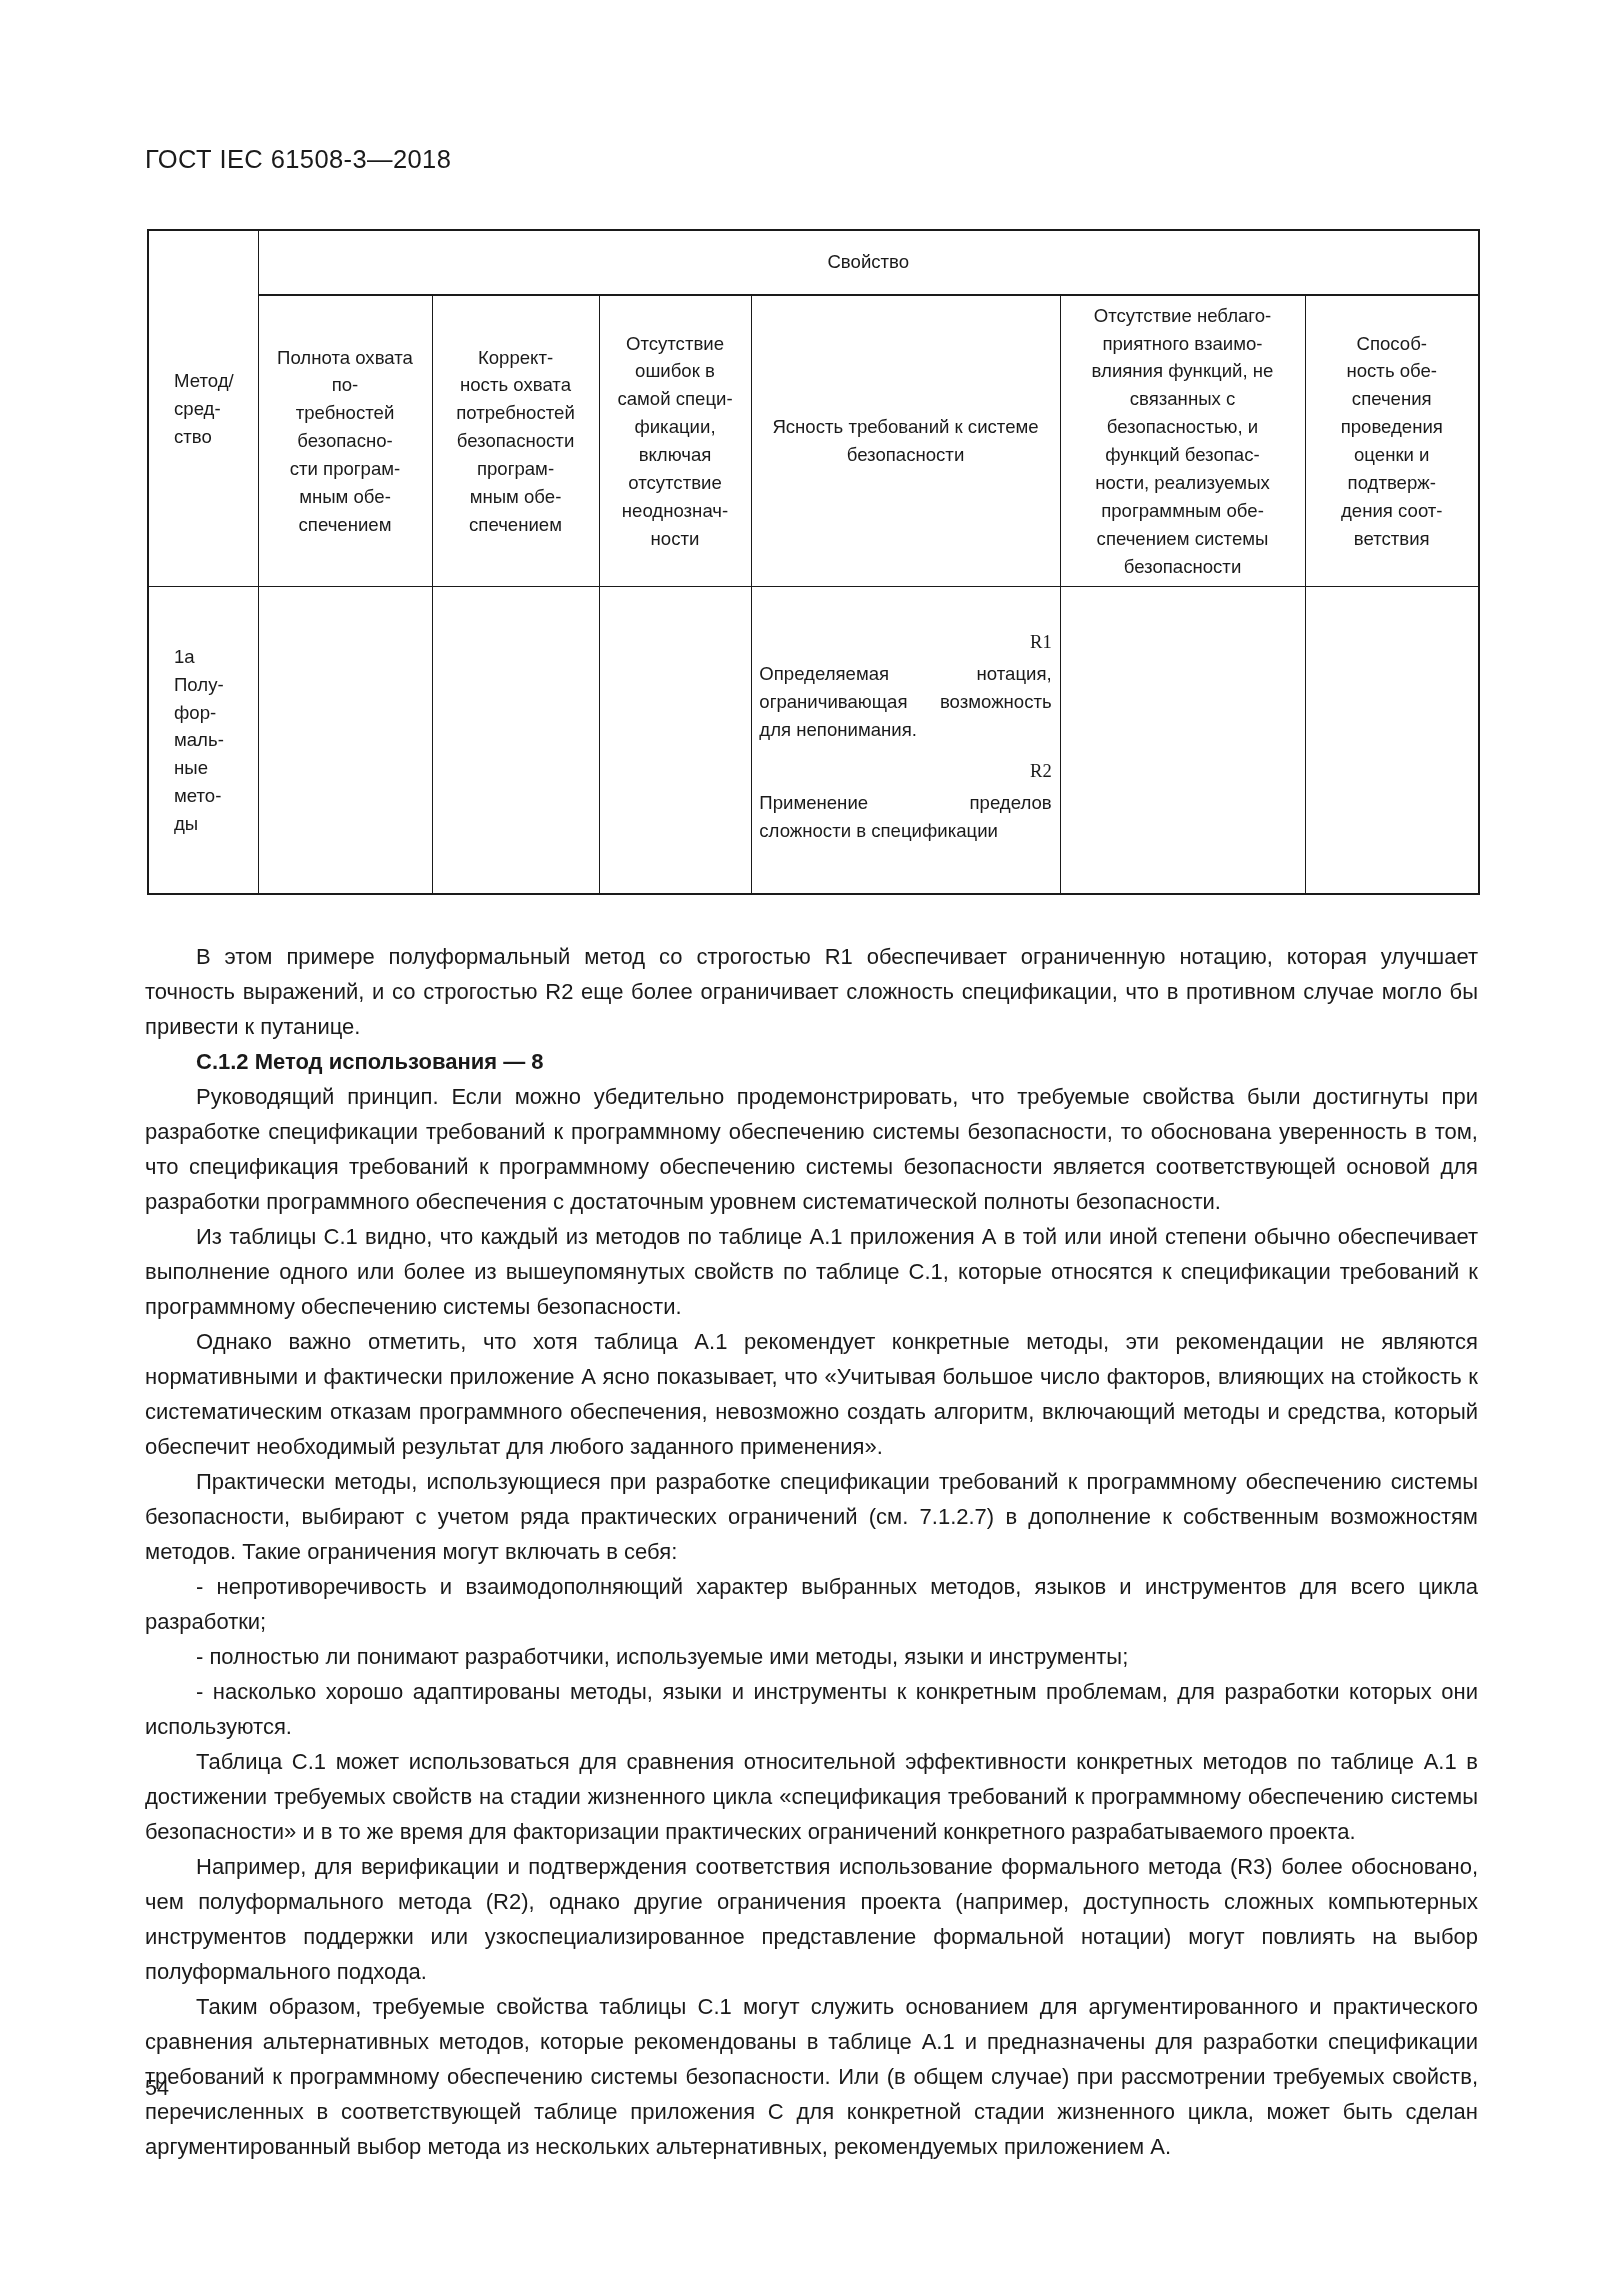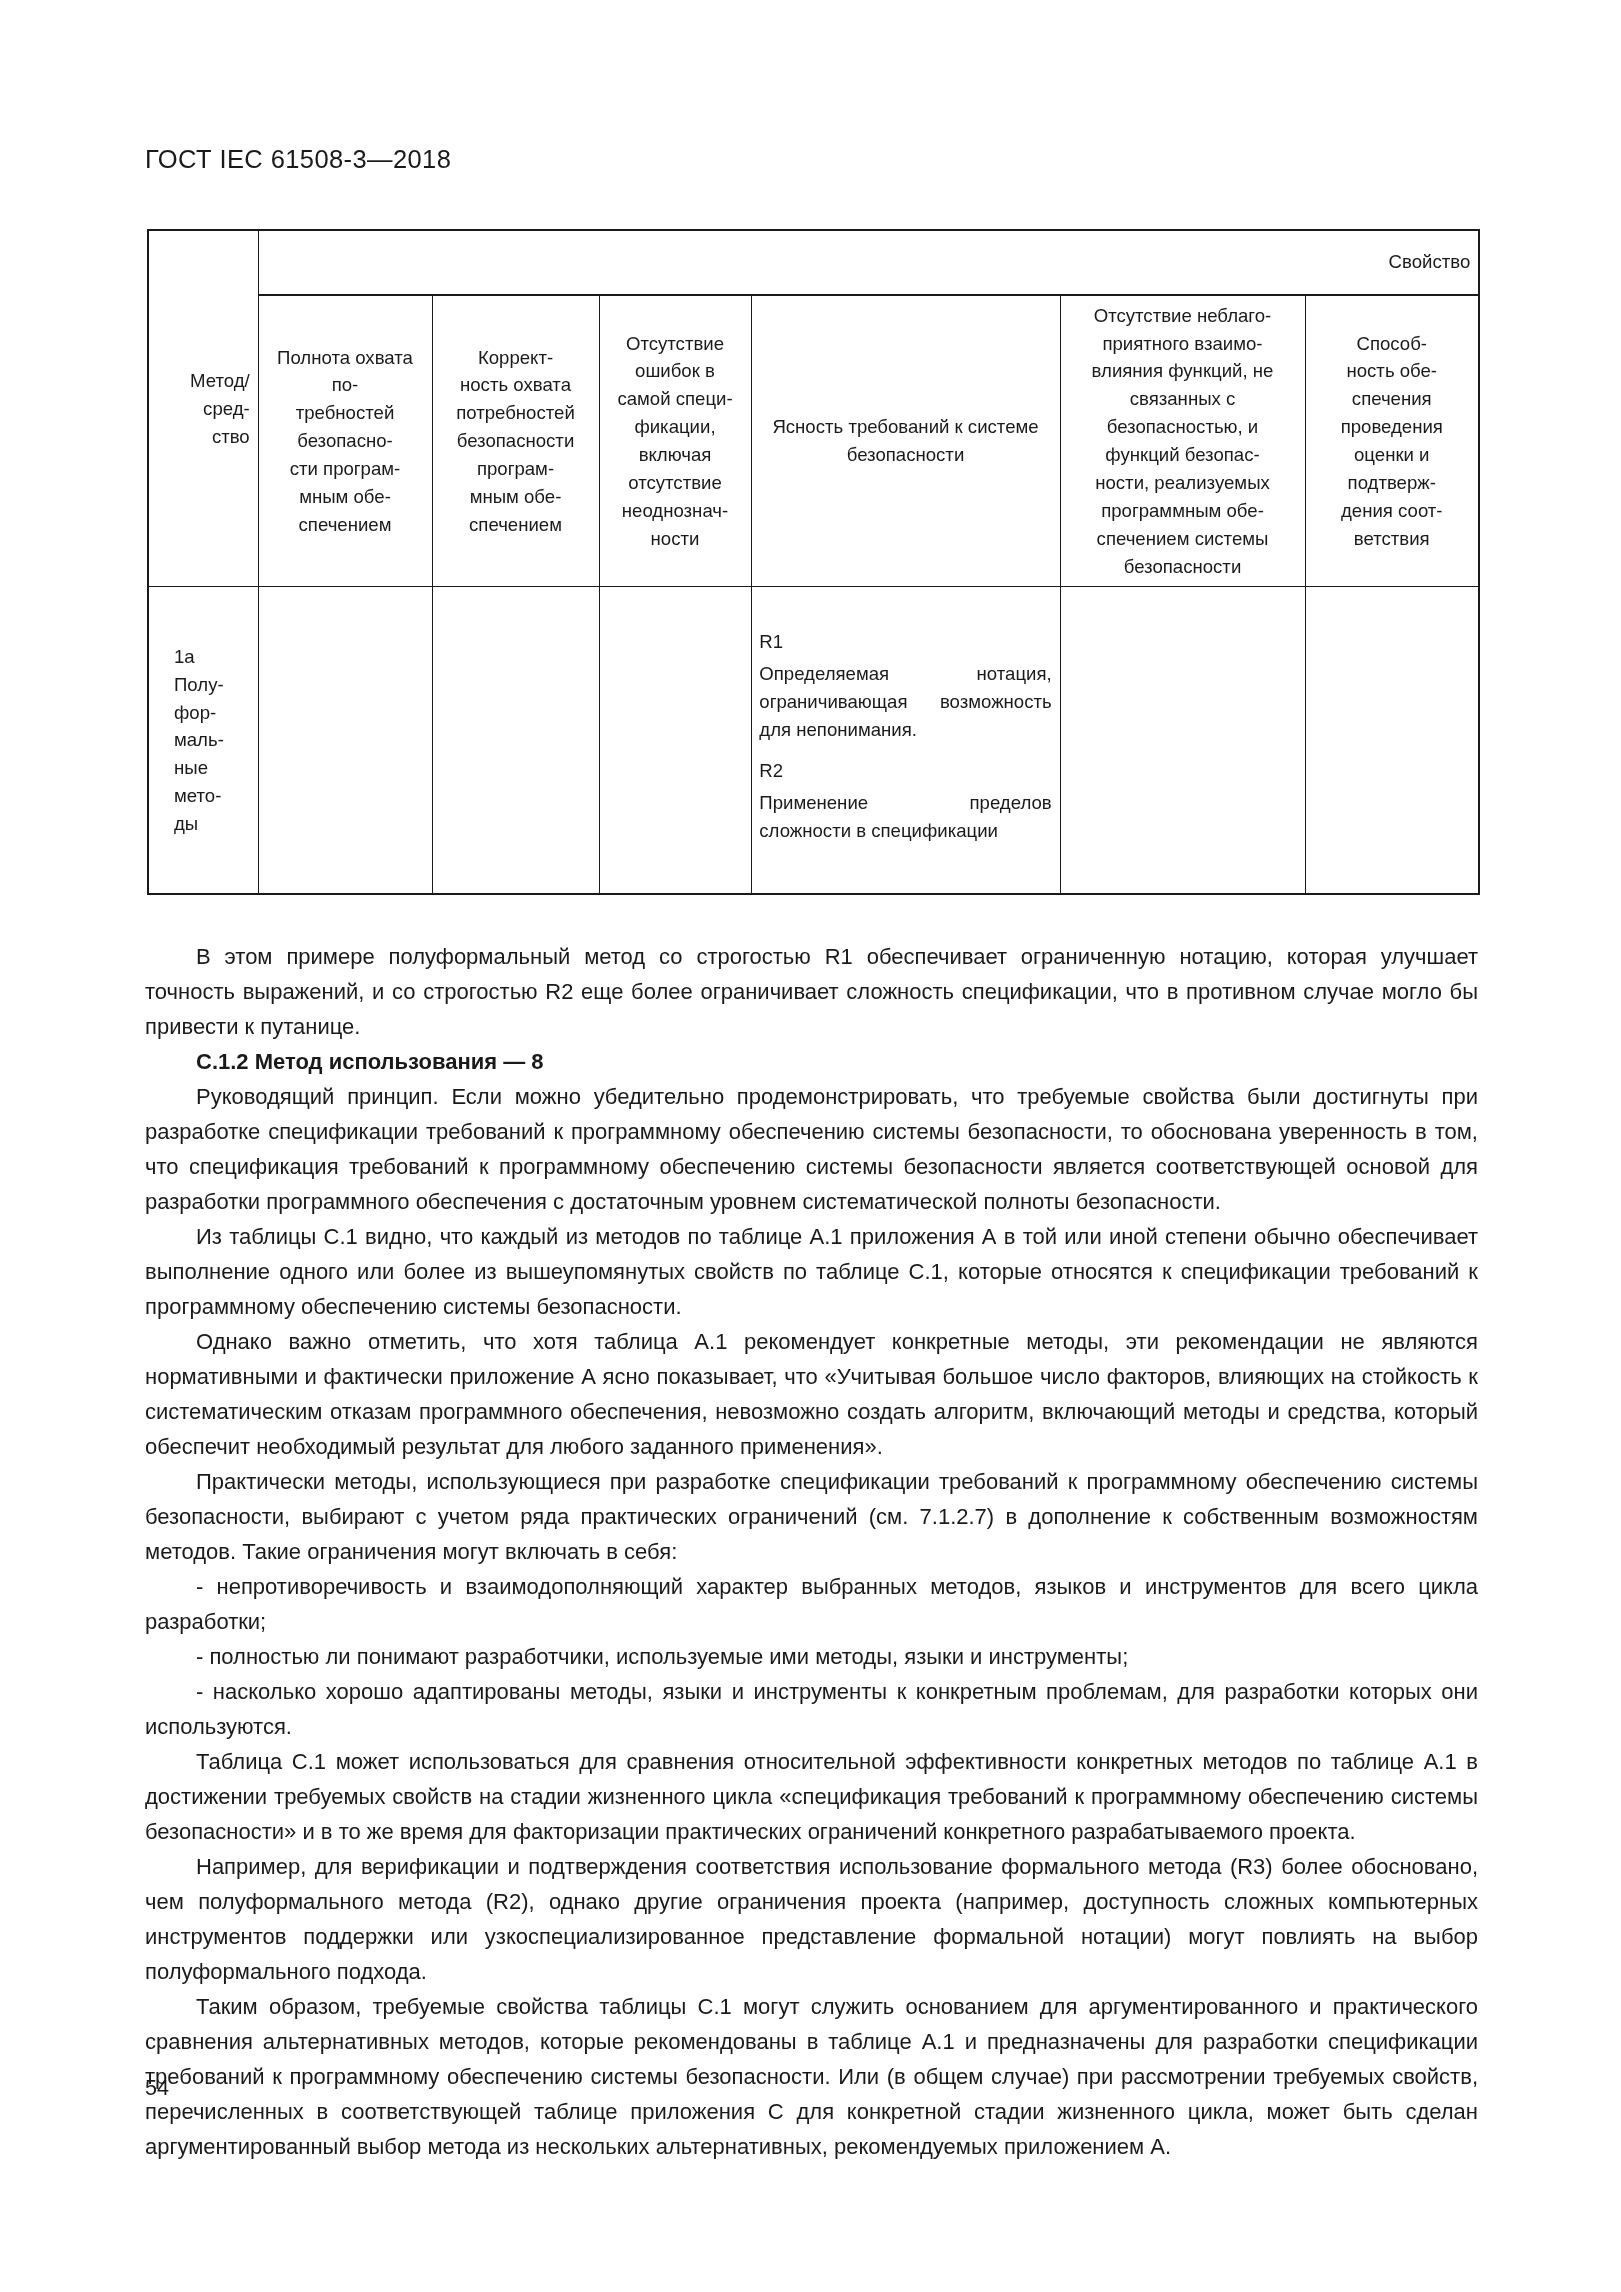--- a/index.html
+++ b/index.html
@@ -49,21 +49,21 @@
     width: 1331px;
     font-size: 18.6px;
     line-height: 1.5;
   }
   table.spec td, table.spec th {
     border: 1.5px solid #1a1a1a;
     vertical-align: middle;
     padding: 5.9px 7.8px;
     font-weight: normal;
   }
-  table.spec .outer-top { border-top-width: 2.5px; text-align: right; }
+  table.spec .outer-top { border-top-width: 2.5px; }
   table.spec .outer-bot { border-bottom-width: 2.5px; }
   table.spec .outer-left { border-left-width: 2.5px; padding-left: 25px; }
   table.spec .outer-right { border-right-width: 2.5px; }
 
   .th-group {
     text-align: center;
     height: 51px;
     border-bottom-width: 2.5px !important;
     vertical-align: middle;
   }
@@ -86,22 +86,23 @@
     height: 294px;
   }
   .body-empty { }
   .body-rich {
     vertical-align: top;
     text-align: justify;
     padding: 13.7px 13.7px 13.7px 13.7px;
   }
   .rlabel {
     display: block;
-    text-align: left;
+    text-align: right;
     margin: 0 0 3.9px 0;
+    font-family: Liberation Serif, serif;
   }
   .rtext {
     display: block;
     text-align: justify;
     text-align-last: left;
     margin: 0 0 13.7px 0;
   }
   .rtext.last { margin-bottom: 8px; }
 
   

